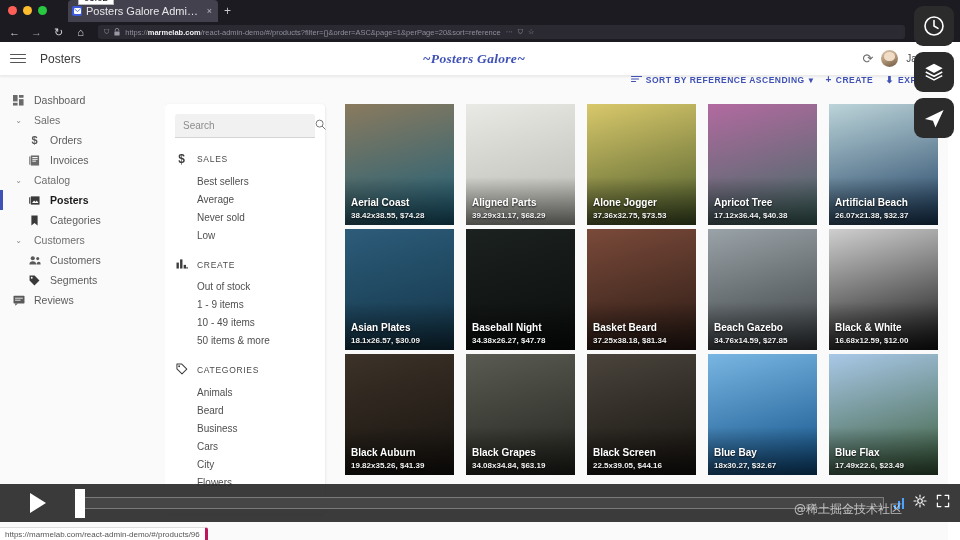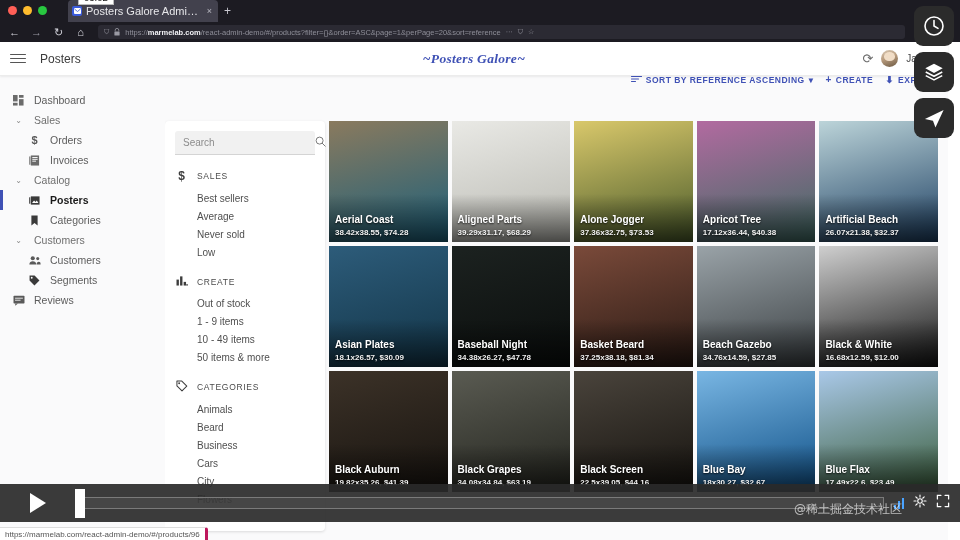--- a/index.html
+++ b/index.html
@@ -67,21 +67,21 @@
   .nav-item.active { color:#1a1a1a; font-weight:700; }
   .nav-item.active::before { content:""; position:absolute; left:0; top:0; width:2.5px;
                              height:20px; background:#3f51b5; }
   .nav-item .label { white-space:nowrap; }
   .nav-item .ic { width:13px; height:13px; flex:none; display:flex; align-items:center;
                   justify-content:center; color:#6b6b6b; font-size:11px; }
   .caret { font-size:8px; color:#8a8a8a; width:13px; text-align:center; }
   .grp-label { color:#6e6e6e; font-size:10.5px; }
 
   
-  .main { flex:1; padding:29px 10px 0 0; display:flex; gap:4px; overflow:hidden; position:relative; }
+  .main { flex:1; padding:12px 10px 0 0; display:flex; gap:12px; overflow:hidden; position:relative; }
   .toolbar { position:absolute; right:12px; top:-2px; display:flex; align-items:center;
              gap:12px; color:#3f51b5; font-size:8.5px; font-weight:700; letter-spacing:.5px; }
   .tb-btn { display:flex; align-items:center; gap:4px; cursor:pointer; white-space:nowrap; }
   .tb-ic { font-size:10px; }
 
   .filters { width:160px; flex:none; background:#fff; border-radius:4px;
              box-shadow:0 1px 3px rgba(0,0,0,.13); padding:10px; height:410px; margin-top:16px; }
   .searchbox { height:24px; background:#f1f1f1; border-bottom:1px solid #d4d4d4;
                border-radius:3px 3px 0 0; display:flex; align-items:center; padding:0 8px; }
   .searchbox input { border:0; outline:0; background:transparent; flex:1;
@@ -90,21 +90,21 @@
   .search-ic { color:#7a7a7a; font-size:11px; }
   .fsection { margin-top:14px; }
   .fhead { display:flex; align-items:center; gap:9px; margin-bottom:6px; }
   .fhead .ic { width:13px; text-align:center; color:#3d3d3d; font-size:11px; font-weight:700; }
   .fhead .txt { font-size:8.5px; letter-spacing:.7px; color:#4a4a4a; }
   .fitem { font-size:10px; color:#4f4f4f; padding:3.5px 0 3.5px 22px; cursor:pointer; }
 
   
   .grid-wrap { flex:1; margin-top:16px; overflow:hidden; }
   .grid { display:grid; grid-template-columns:repeat(5,1fr); gap:4px; }
-  .card { position:relative; height:121px; overflow:hidden; background:#333; cursor:pointer; }
+  .card { position:relative; height:121px; overflow:hidden; background:#333; cursor:pointer;margin-left:8px; }
   .card .ph { position:absolute; inset:0; }
   .card .shade { position:absolute; left:0; right:0; bottom:0; height:48px;
                  background:linear-gradient(to top, rgba(0,0,0,.62), rgba(0,0,0,0)); }
   .card .cname { position:absolute; left:6px; bottom:17px; color:#fff; font-size:10px;
                  font-weight:700; text-shadow:0 1px 2px rgba(0,0,0,.8); white-space:nowrap; }
   .card .cmeta { position:absolute; left:6px; bottom:5px; color:#f0f0f0; font-size:8px;
                  font-weight:700; text-shadow:0 1px 2px rgba(0,0,0,.8); white-space:nowrap; }
 
   
   .floaters { position:absolute; right:6px; top:6px; display:flex; flex-direction:column; gap:6px; z-index:40; }

